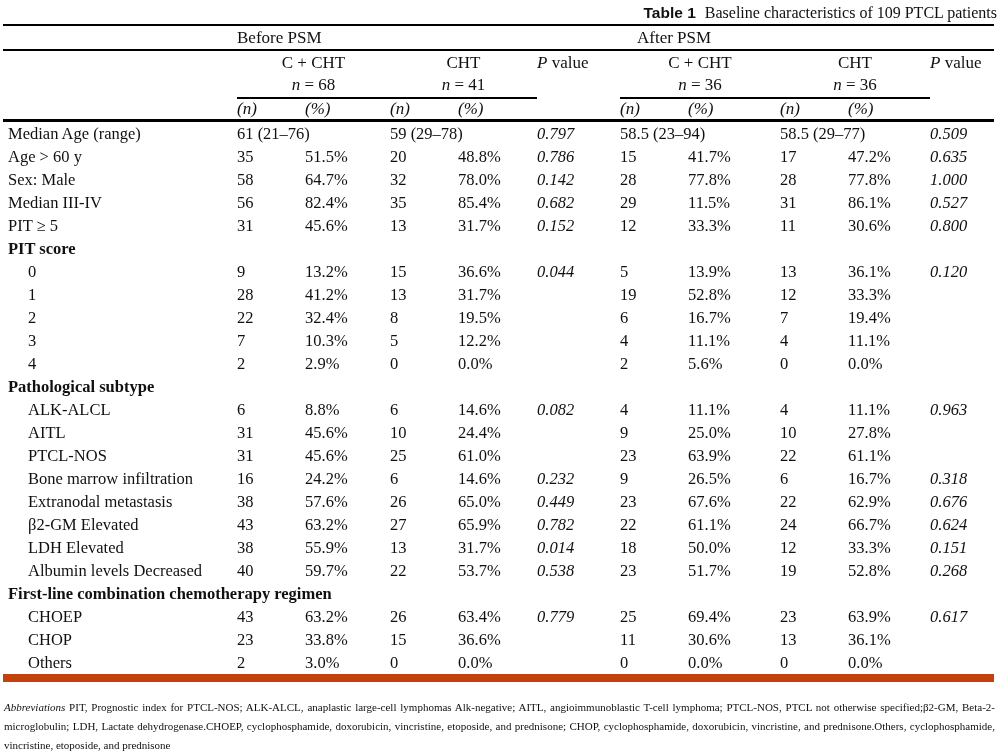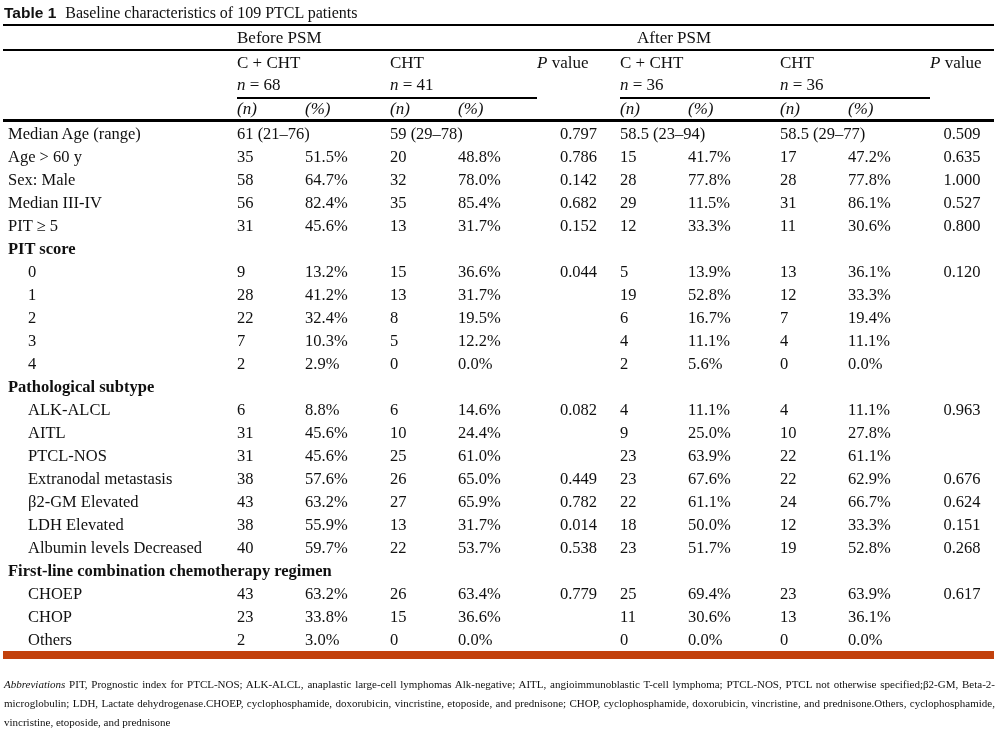--- a/index.html
+++ b/index.html
@@ -2,21 +2,21 @@
 <html><head>
 <meta charset="utf-8">
 <style>
   html,body{margin:0;padding:0;background:#ffffff;}
   .page{
     width:997px;height:756px;box-sizing:border-box;
     background:#ffffff;color:#101010;
     font-family:"Liberation Serif",serif;
     padding:3px 0 0 3px;overflow:hidden;
   }
-  .title{font-size:16px;line-height:20px;padding-left:1px;white-space:nowrap;}
+  .title{font-size:16px;line-height:20px;padding-left:1px;white-space:nowrap;text-align:right;}
   .title-label{font-family:"Liberation Sans",sans-serif;font-weight:bold;font-size:15.5px;}
   .title-text{margin-left:9px;}
 
   table.ptcl{
     border-collapse:collapse;table-layout:fixed;width:991px;
     margin-top:1px;
     border-top:2px solid #000;
     border-bottom:8px solid #c2410c;
   }
   th,td{
@@ -31,30 +31,30 @@
 
   tr.group-row th{
     height:23px;line-height:23px;font-size:17px;
     border-bottom:2px solid #000;
   }
   th.group-after{padding-left:17px;}
   tr.arm-row th{
     height:45px;font-size:17px;line-height:22px;
     vertical-align:top;padding-top:1px;
   }
-  tr.arm-row th.arm{border-bottom:2px solid #000;}
+  tr.arm-row th.arm{border-bottom:2px solid #000;text-align:center;}
   tr.colhead-row th{
     height:20px;line-height:20px;font-size:17px;
     font-style:italic;border-bottom:3px solid #000;
   }
   tbody td{height:23px;line-height:23px;font-size:16.5px;vertical-align:middle;}
   td.section-label{font-weight:bold;padding-left:5px;}
   td.row-label{padding-left:5px;}
   td.row-label.indent{padding-left:25px;}
-  td.pval{text-align:center;}
+  td.pval{font-style:italic;}
   .ital{font-style:italic;}
 
   .footnote{
     width:991px;margin-top:16px;padding-left:1px;
     font-size:11px;line-height:18.8px;text-align:justify;
   }
   .footnote-label{font-style:italic;}
 </style>
 </head>
 <body>
@@ -286,20 +286,33 @@
           <td class="val">25</td>
           <td class="val">61.0%</td>
           <td class="pval"></td>
           <td class="val">23</td>
           <td class="val">63.9%</td>
           <td class="val">22</td>
           <td class="val">61.1%</td>
           <td class="pval"></td>
         </tr>
         <tr>
+          <td class="row-label indent">Bone marrow infiltration</td>
+          <td class="val">16</td>
+          <td class="val">24.2%</td>
+          <td class="val">6</td>
+          <td class="val">14.6%</td>
+          <td class="pval">0.232</td>
+          <td class="val">9</td>
+          <td class="val">26.5%</td>
+          <td class="val">6</td>
+          <td class="val">16.7%</td>
+          <td class="pval">0.318</td>
+        </tr>
+        <tr>
           <td class="row-label indent">Extranodal metastasis</td>
           <td class="val">38</td>
           <td class="val">57.6%</td>
           <td class="val">26</td>
           <td class="val">65.0%</td>
           <td class="pval">0.449</td>
           <td class="val">23</td>
           <td class="val">67.6%</td>
           <td class="val">22</td>
           <td class="val">62.9%</td>

